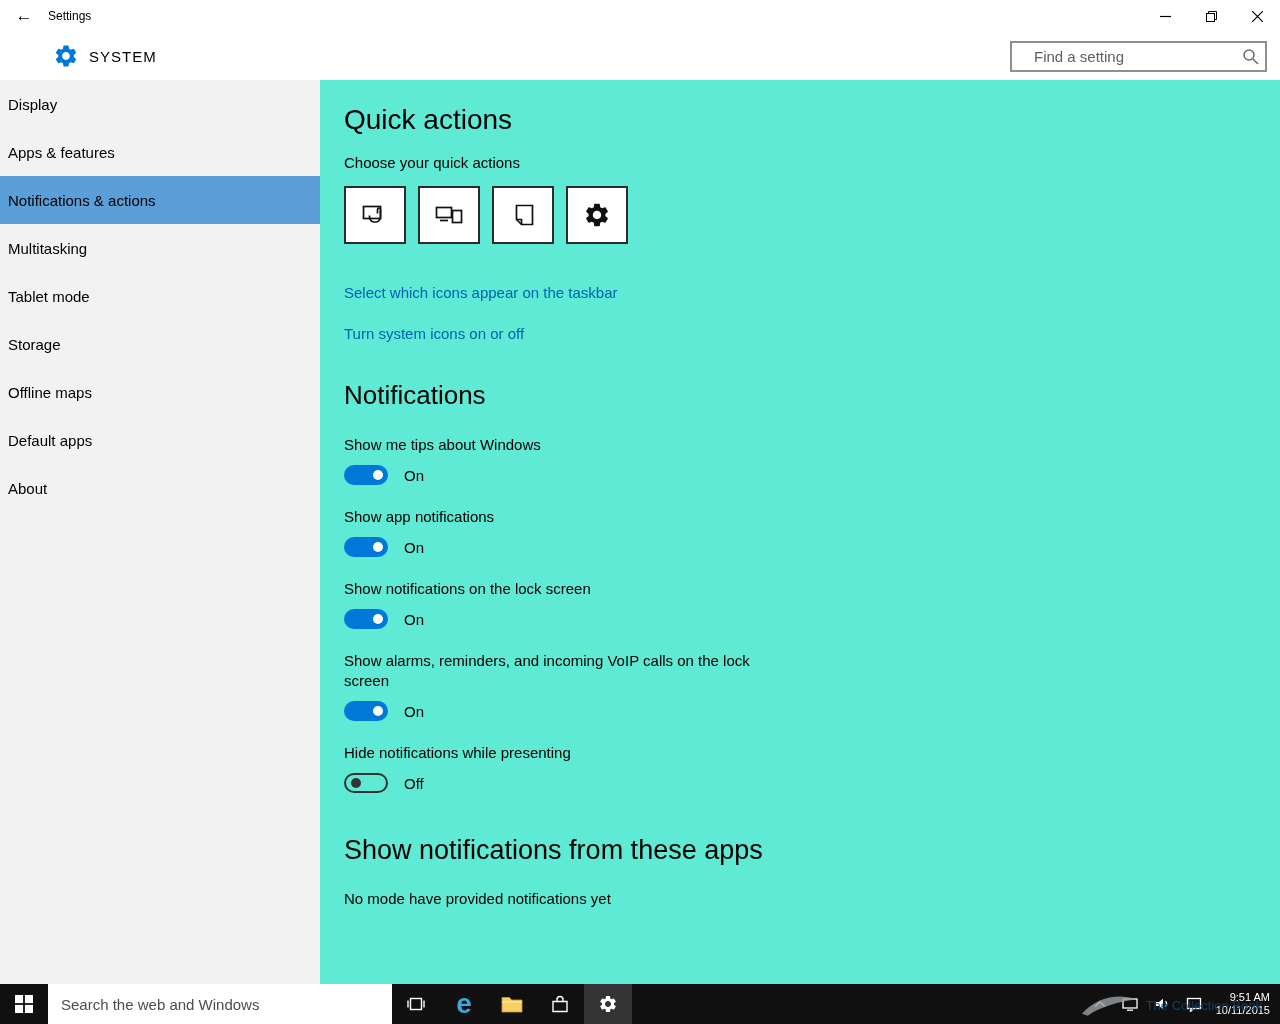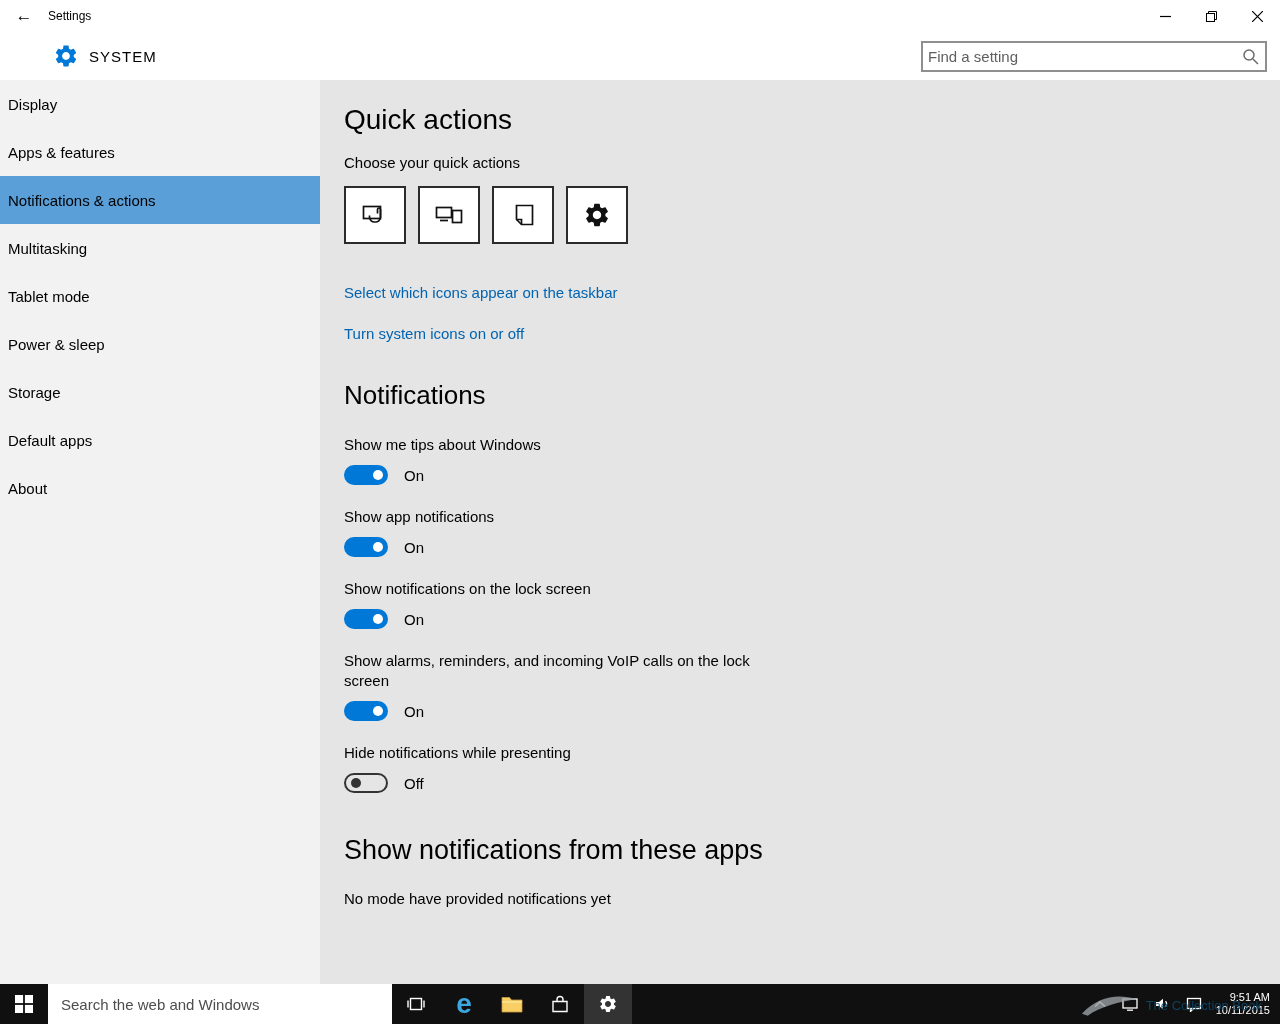--- a/index.html
+++ b/index.html
@@ -13,31 +13,31 @@
               font-size:17px; cursor:pointer; }
   .win-title { font-size:12px; }
   .win-controls { margin-left:auto; display:flex; }
   .win-btn { width:46px; height:32px; display:flex; align-items:center; justify-content:center; cursor:pointer; }
 
   
   .appheader { height:48px; display:flex; align-items:center; background:#fff;margin-left:40px; }
   .appheader .gear { width:26px; height:26px; margin:0 10px 0 13px; }
   .app-title { font-size:15px; letter-spacing:1px; }
   .find-box { margin-left:auto; margin-right:13px; position:relative; }
-  .find-box input { width:346px; height:31px; border:2px solid #8f8f8f; padding:0 32px 0 5px;
+  .find-box input { width:257px; height:31px; border:2px solid #8f8f8f; padding:0 32px 0 22px;
                     font-size:15px; font-family:"Liberation Sans",sans-serif; outline:none; }
   .find-box input::placeholder { color:#5f5f5f; }
   .find-box .mag { position:absolute; right:8px; top:7px; }
 
   
   .content { display:flex; height:904px; }
   .sidebar { width:320px; background:#f2f2f2; }
   .nav-item { height:48px; display:flex; align-items:center; padding-left:8px; font-size:15px; cursor:pointer; }
   .nav-item.selected { background:#5b9fd8; }
-  .main { flex:1; padding-left:24px; background:#e5e5e5; overflow:hidden; }
+  .main { flex:1; padding-left:24px; background:#5eead4; overflow:hidden; }
 
   
   h1.page-h { font-size:28px; font-weight:300; margin-top:24px; }
   .sub { font-size:15px; margin-top:18px; }
   .qa-row { margin-top:15px; display:flex; gap:12px; }
   .qa-btn { width:62px; height:58px; border:2px solid #2b2b2b; background:#fff;
             display:flex; align-items:center; justify-content:center; cursor:pointer; }
   a.link { display:block; font-size:15px; color:#0063b1; text-decoration:none; cursor:pointer; }
   .link1 { margin-top:40px; }
   .link2 { margin-top:24px; }
@@ -131,24 +131,24 @@
       <div class="nav-item selected">
           <span>Notifications &amp; actions</span>
         </div>
       <div class="nav-item">
           <span>Multitasking</span>
         </div>
       <div class="nav-item">
           <span>Tablet mode</span>
         </div>
       <div class="nav-item">
-          <span>Power &amp; sleep</span>
-        </div>
-      <div class="nav-item">
           <span>Storage</span>
+        </div>
+      <div class="nav-item">
+          <span>Offline maps</span>
         </div>
       <div class="nav-item">
           <span>Default apps</span>
         </div>
       <div class="nav-item">
           <span>About</span>
         </div>
     </div>
 
     <div class="main">

